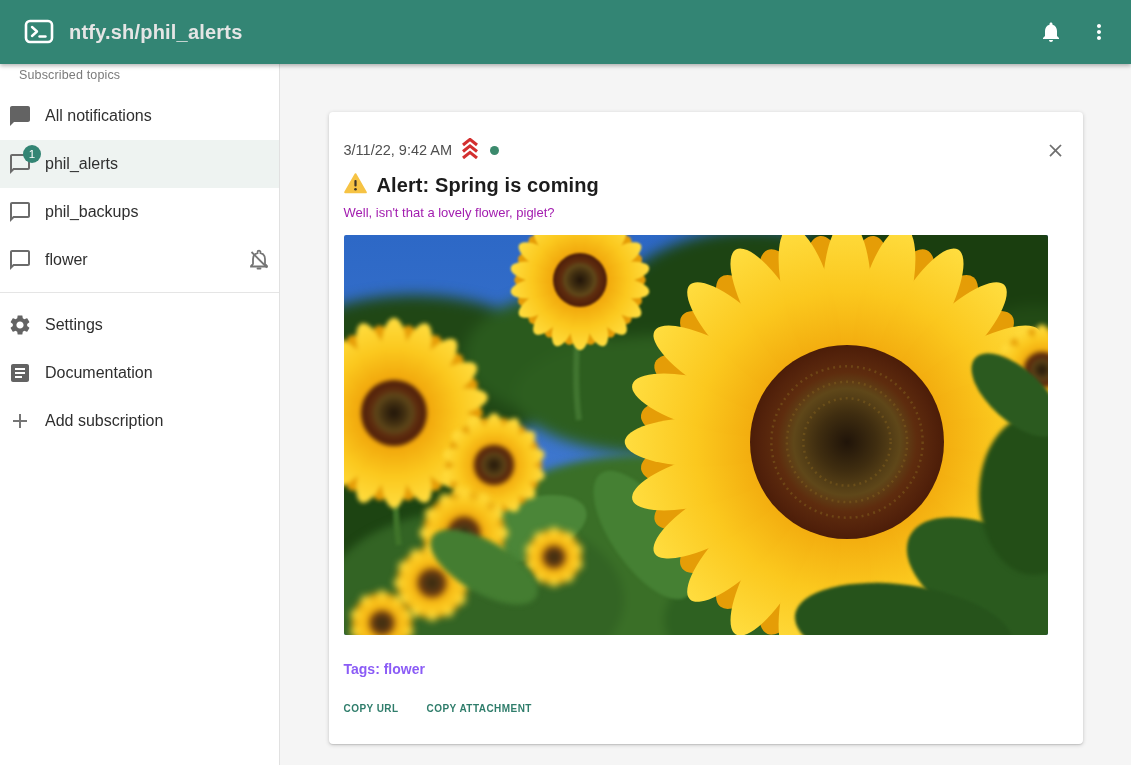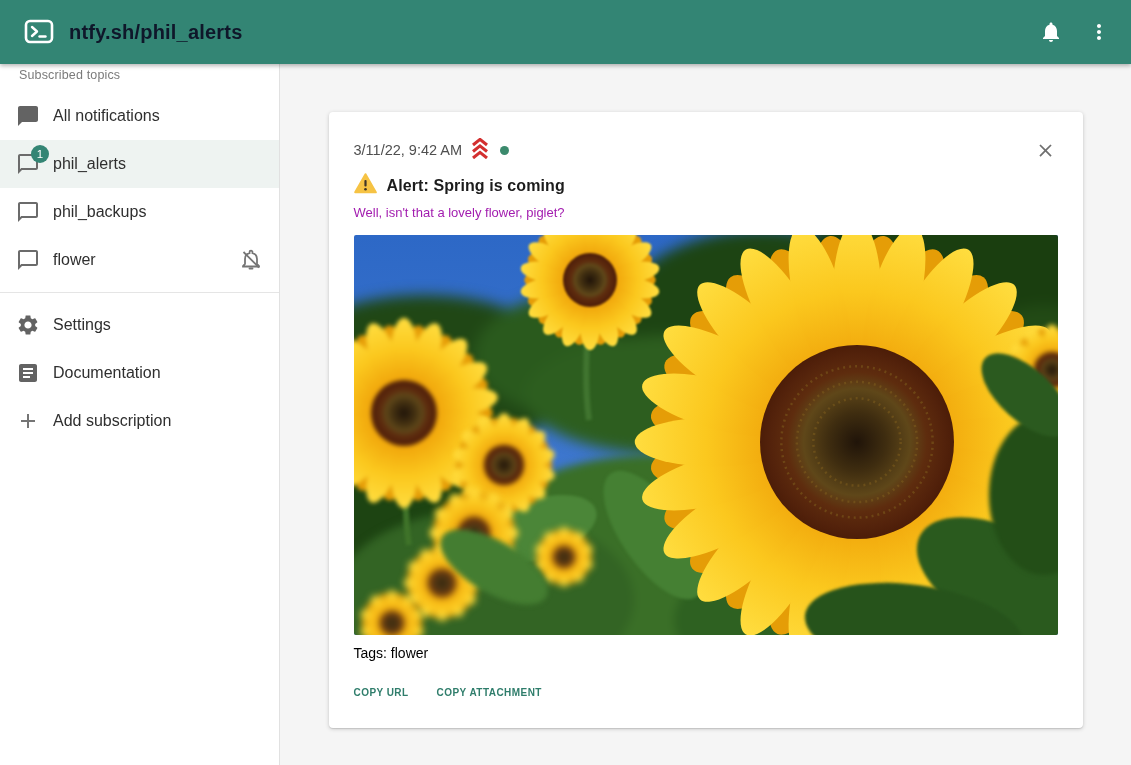--- a/index.html
+++ b/index.html
@@ -5,56 +5,56 @@
   * { margin:0; padding:0; box-sizing:border-box; }
   html,body { width:1131px; height:765px; overflow:hidden; background:#f5f5f5;
               font-family:"Liberation Sans","DejaVu Sans",sans-serif; }
   .app { position:relative; width:1131px; height:765px; }
 
   
   .appbar { position:absolute; top:0; left:0; right:0; height:64px; background:#338574;
             display:flex; align-items:center; padding:0 8px 0 24px; z-index:30;
             box-shadow:0 2px 4px rgba(0,0,0,.28); }
   .appbar .logo { width:30px; height:26px; flex:0 0 auto; }
-  .appbar-title { color:#0f172a; font-size:20px; font-weight:bold; letter-spacing:.2px; margin-left:15px; flex:1; }
+  .appbar-title { color:#e5e5e5; font-size:20px; font-weight:bold; letter-spacing:.2px; margin-left:15px; flex:1; }
   .iconbtn { width:48px; height:48px; border:none; background:transparent; display:flex;
              align-items:center; justify-content:center; cursor:pointer; border-radius:50%; }
   .iconbtn svg { display:block; }
 
   
   .sidebar { position:absolute; top:48px; left:0; bottom:0; width:280px; background:#ffffff;
              border-right:1px solid #e1e1e1; z-index:20; }
   .section-label { padding:20px 16px 10px 19px; font-size:12.5px; color:#7a7a7a; letter-spacing:.15px; }
-  .side-item { height:48px; display:flex; align-items:center; padding:0 16px; cursor:pointer; }
+  .side-item { height:48px; display:flex; align-items:center; padding:0 8px; cursor:pointer; }
   .side-item.selected { background:#eef3f1; }
   .side-icon { position:relative; width:24px; height:24px; flex:0 0 auto; margin-right:13px; }
   .side-label { font-size:16px; color:#2f2f2f; }
   .badge { position:absolute; top:-7px; right:-9px; min-width:18px; height:18px; border-radius:50%;
            background:#338574; color:#fff; font-size:11.5px; display:flex; align-items:center;
            justify-content:center; }
   .mute-icon { margin-left:auto; width:24px; height:24px; }
   .divider { border-top:1px solid #e5e5e5; margin:8px 0; }
 
   
   .main { position:absolute; top:64px; left:280px; right:0; bottom:0; background:#f5f5f5; overflow:hidden; }
   .card { width:754px; margin:48px auto 0 auto; background:#fff; border-radius:4px;
           box-shadow:0 1px 4px rgba(0,0,0,.18), 0 1px 1px rgba(0,0,0,.1);
-          padding:24px 25px; }
+          padding:24px 15px; }
   .meta-row { display:flex; align-items:center; }
   .meta-left { display:flex; align-items:center; gap:7px; flex:1; }
   .timestamp { font-size:14.5px; color:#4f4f4f; }
   .status-dot { width:9px; height:9px; border-radius:50%; background:#3b8a6d; margin-left:2px; }
   .close-btn { width:28px; height:28px; border:none; background:transparent; cursor:pointer;
                display:flex; align-items:center; justify-content:center; margin-right:-2px; }
   .title-row { display:flex; align-items:center; gap:10px; margin-top:9px; }
-  .note-title { font-size:16px; color:#1c1c1c; letter-spacing:.1px;text-align:center; }
+  .note-title { font-size:20px; color:#1c1c1c; letter-spacing:.1px;text-align:center; }
   .note-body { font-size:13px; color:#a21caf; margin-top:7px; }
   .attachment { margin-top:15px; width:704px; height:400px; border-radius:2px; overflow:hidden; cursor:pointer; }
   .attachment svg { display:block; }
-  .tags { font-size:14px; color:#000000; margin-top:10px; }
+  .tags { font-size:14px; color:#8b5cf6; margin-top:26px;font-weight:bold; }
   .actions { display:flex; gap:28px; margin-top:22px; padding-bottom:2px; }
   .action-btn { border:none; background:transparent; color:#2f7d6b; font-size:10px; font-weight:bold;
                 letter-spacing:.45px; cursor:pointer; padding:4px 0;
                 font-family:"Liberation Sans","DejaVu Sans",sans-serif; }
 </style>
 </head>
 <body>
 
 <div class="app">
 

